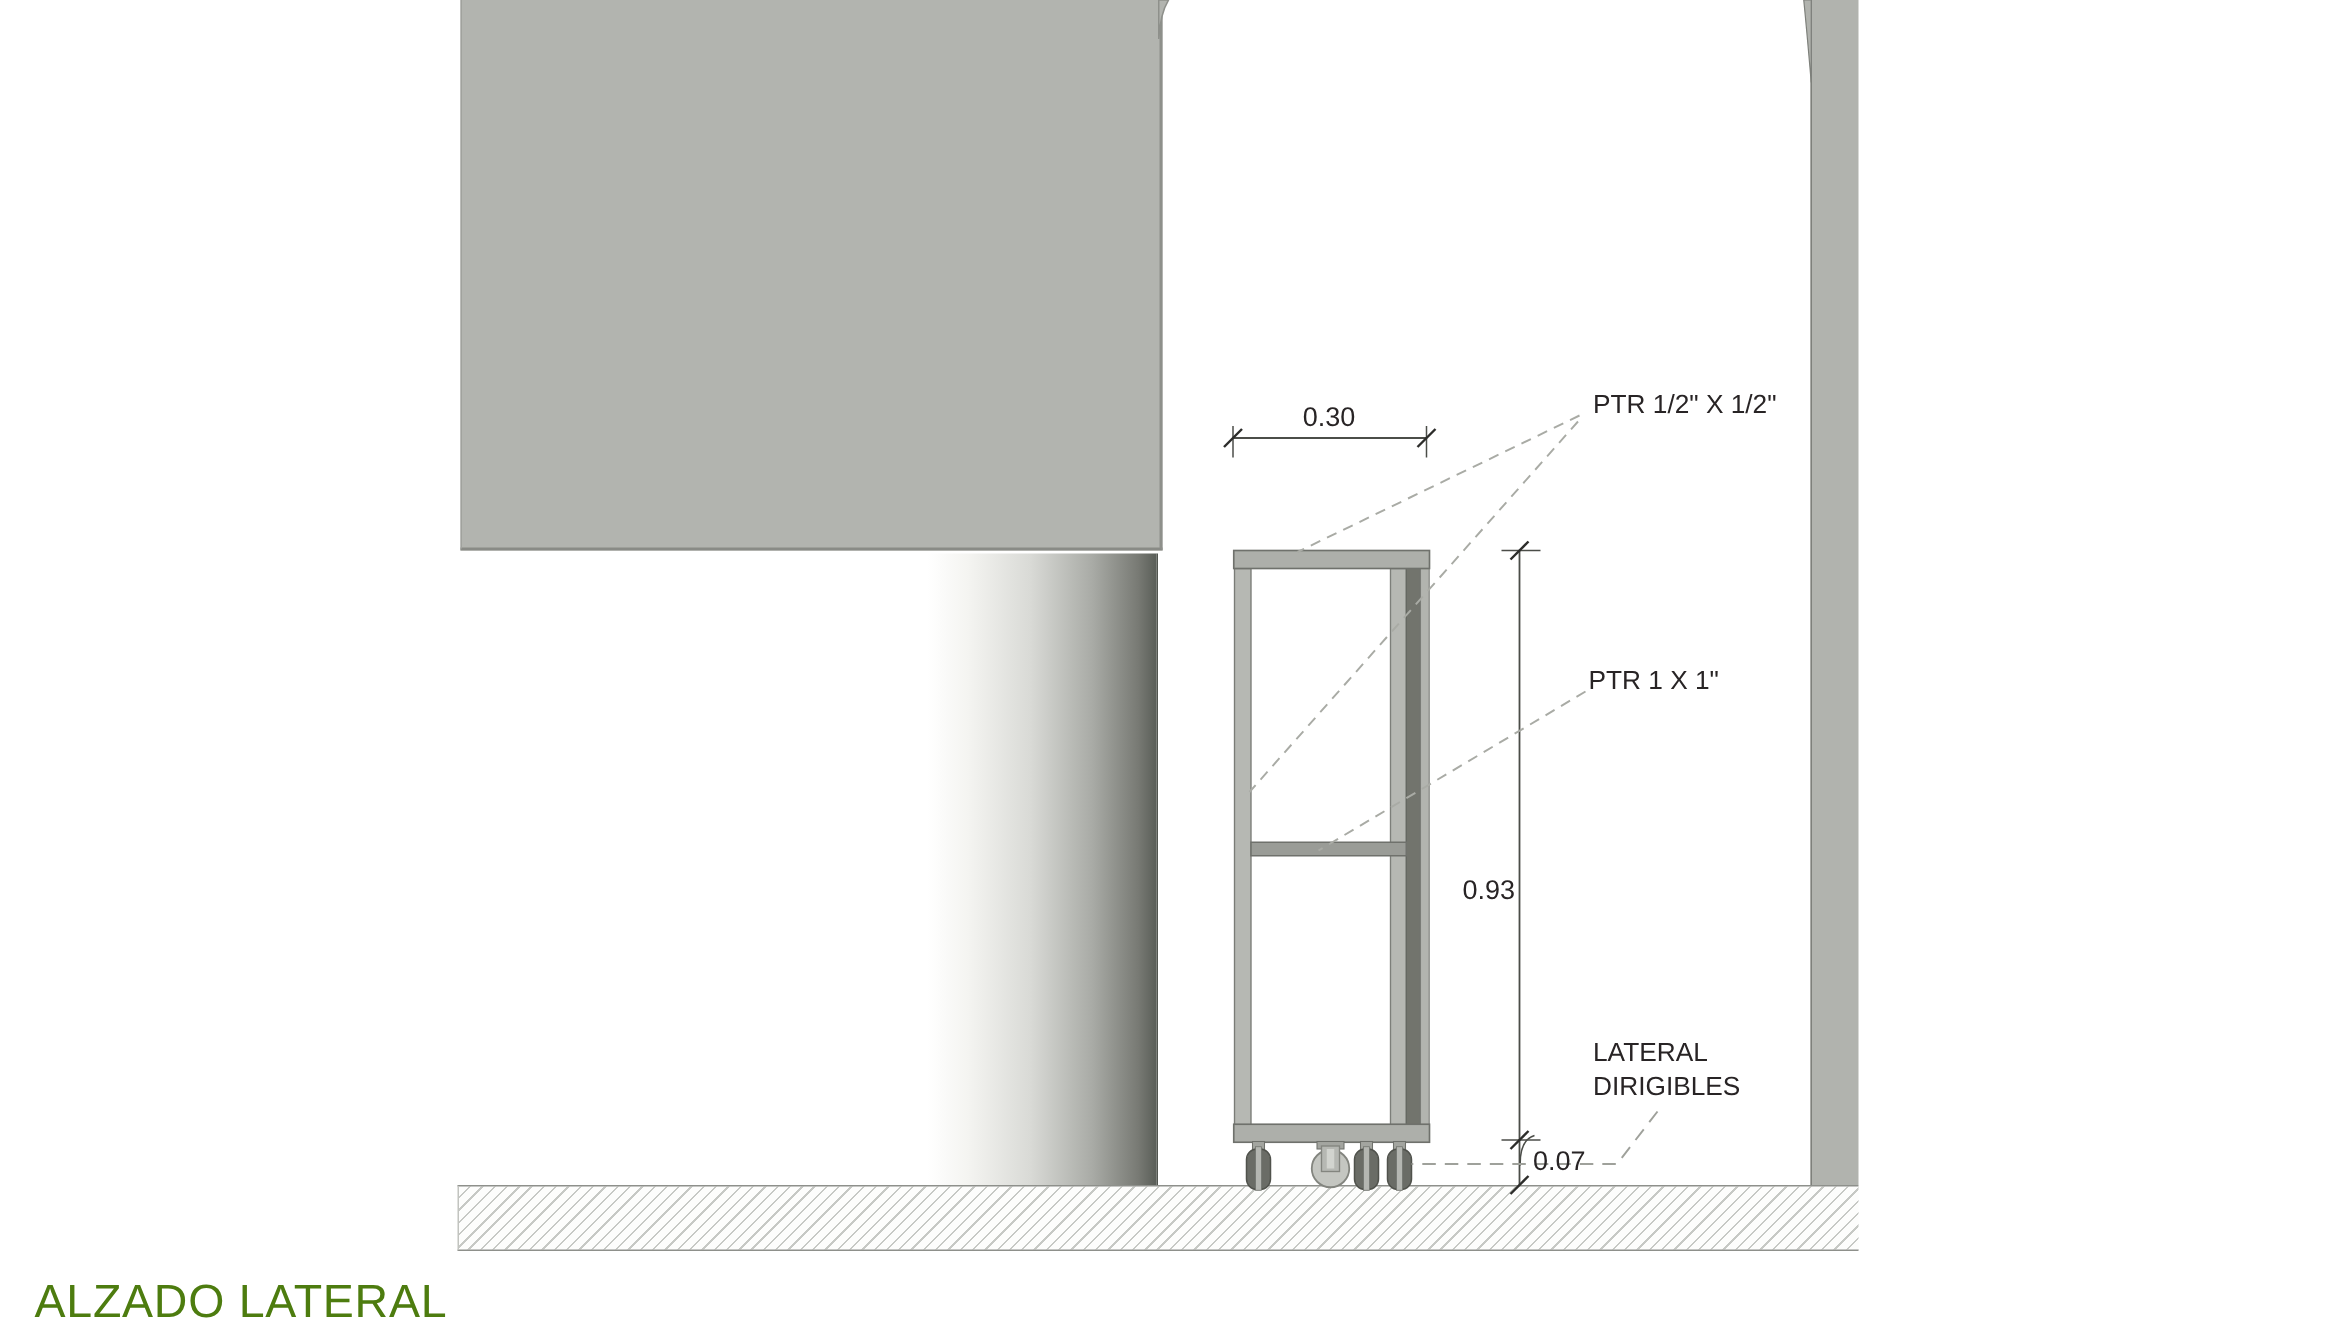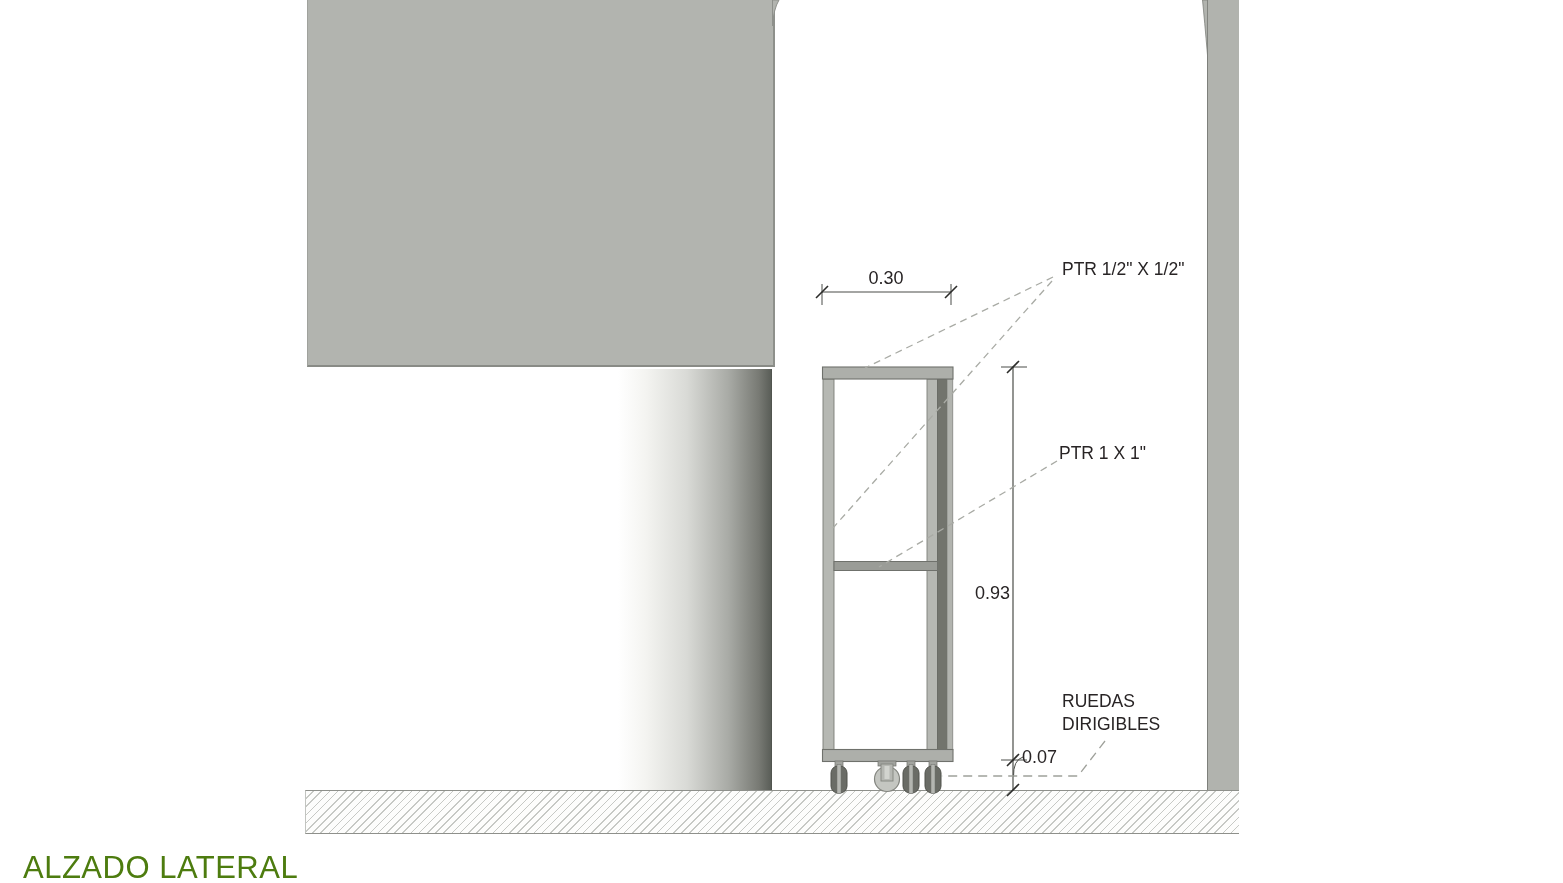--- a/index.html
+++ b/index.html
@@ -65,21 +65,21 @@
     color: #282425;
     font-size: 17.5px;
     line-height: 21px;
     white-space: nowrap;
   }
   .dim-text { font-size: 18px; }
   .t-030   { left: 840px;  top: 268px; width: 92px; text-align: center; }
   .t-ptrs  { left: 1062px; top: 259px; }
   .t-ptrl  { left: 1059px; top: 443px; }
   .t-093   { left: 975px;  top: 583px; }
-  .t-007   { left: 1022px; top: 747px; text-align: center; }
+  .t-007   { left: 1022px; top: 764px; text-align: center; }
   .t-ruedas{ left: 1062px; top: 690px; line-height: 22.5px; }
   .view-title {
     position: absolute;
     left: 23px; top: 850px;
     font-size: 31px;
     letter-spacing: 0.5px;
     color: #4d7c0f;
   }
 </style>
 </head>
@@ -159,19 +159,19 @@
 
   <div class="anno t-ptrs">PTR 1/2" X 1/2"</div>
 
   <div class="anno t-ptrl">PTR 1 X 1"</div>
 
   <div class="anno dim-text t-093">0.93</div>
 
   <div class="anno dim-text t-007">0.07</div>
 
   <div class="anno t-ruedas">
-    <div>RUEDAS</div>
+    <div>LATERAL</div>
     <div>DIRIGIBLES</div>
   </div>
 
   <div class="view-title">ALZADO LATERAL</div>
 
 </div>
 
 </body></html>

